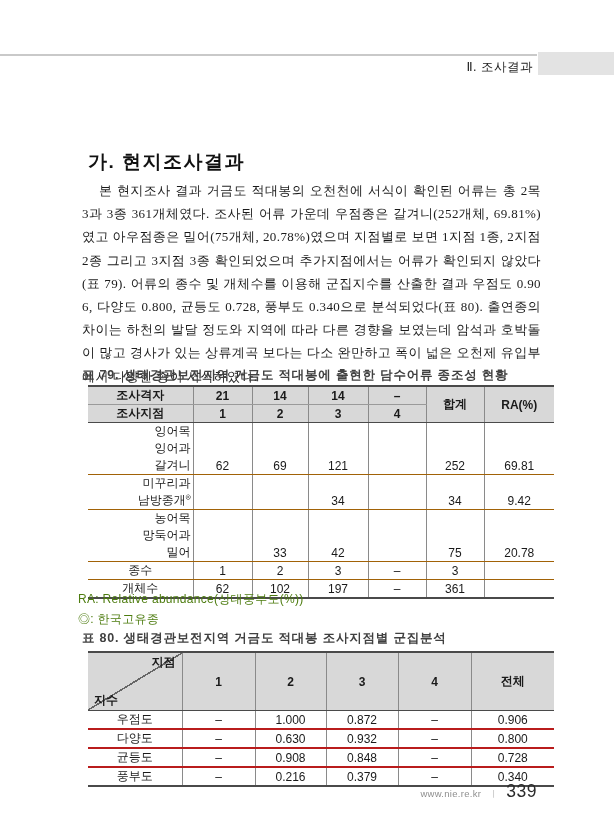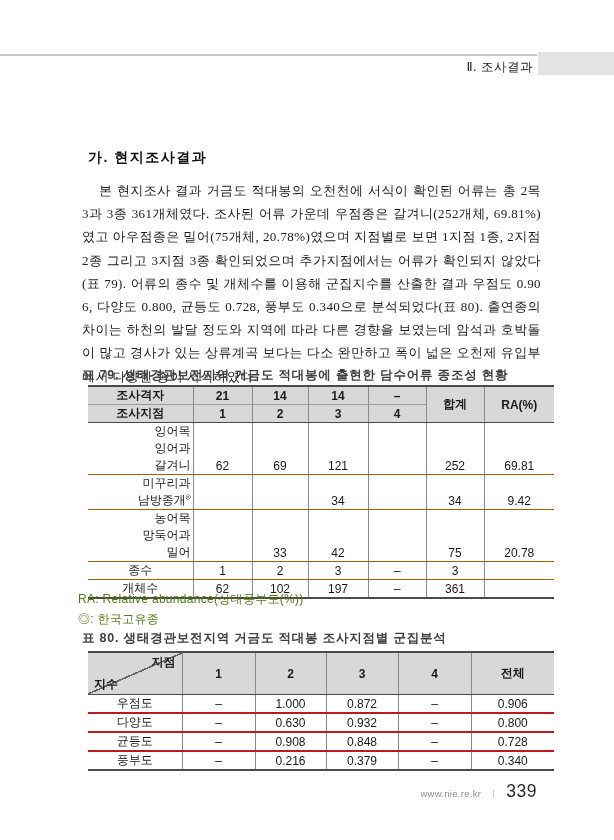--- a/index.html
+++ b/index.html
@@ -25,21 +25,21 @@
     position:absolute;top:52px;right:0;width:76px;height:23px;
     background:#e3e3e3;
   }
   
   .title{
     position:absolute;left:82px;top:104px;margin:0;
     font-size:17.5px;font-weight:bold;letter-spacing:2px;color:#111;
   }
   .subsection{
     position:absolute;left:88px;top:149px;margin:0;
-    font-size:14px;font-weight:bold;letter-spacing:1.5px;color:#111;
+    font-size:19px;font-weight:bold;letter-spacing:1.5px;color:#111;
   }
   
   .body-text{
     position:absolute;left:82px;top:179px;width:459px;margin:0;
     font-family:"Liberation Serif",serif;
     font-size:13px;line-height:23.2px;letter-spacing:0.4px;
     text-align:justify;word-break:break-all;color:#1b1b1b;
     text-indent:1.3em;
   }
   
@@ -76,21 +76,21 @@
   .ind1{padding-left:26px;}
   .ind2{padding-left:42px;}
   .ctr{text-align:center;}
   tr.hrow{height:17px;}
   tr.brow{height:16.7px;}
   tr.sep td{border-bottom:1px solid #a16207;}
   tr.bot td{border-bottom:2px solid #4a4a4a;}
   sup{font-size:8px;vertical-align:super;line-height:0;}
   
   .diag{
-    position:relative;background:#d8d8d8;height:33px;padding:4px;
+    position:relative;background:#d8d8d8;height:33px;padding:12px;
     background-image:linear-gradient(to bottom right,
       transparent calc(50% - 0.8px),
       #666 calc(50% - 0.8px),
       #666 calc(50% + 0.8px),
       transparent calc(50% + 0.8px));
   }
   .diag .tr-lab{position:absolute;top:1px;right:6px;font-weight:bold;}
   .diag .bl-lab{position:absolute;bottom:1px;left:6px;font-weight:bold;}
   tr.h80{height:33px;}
   tr.r80{height:17.7px;}

